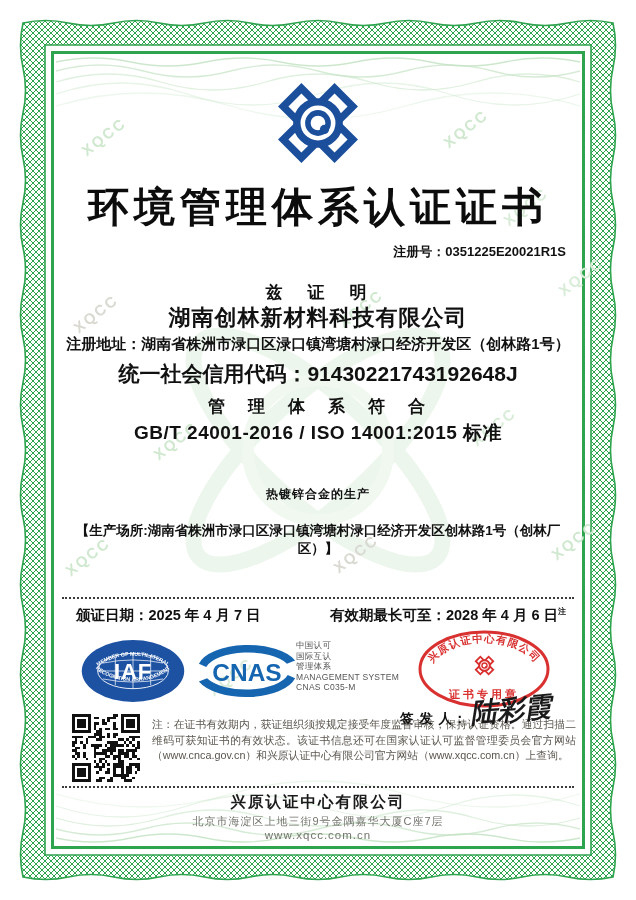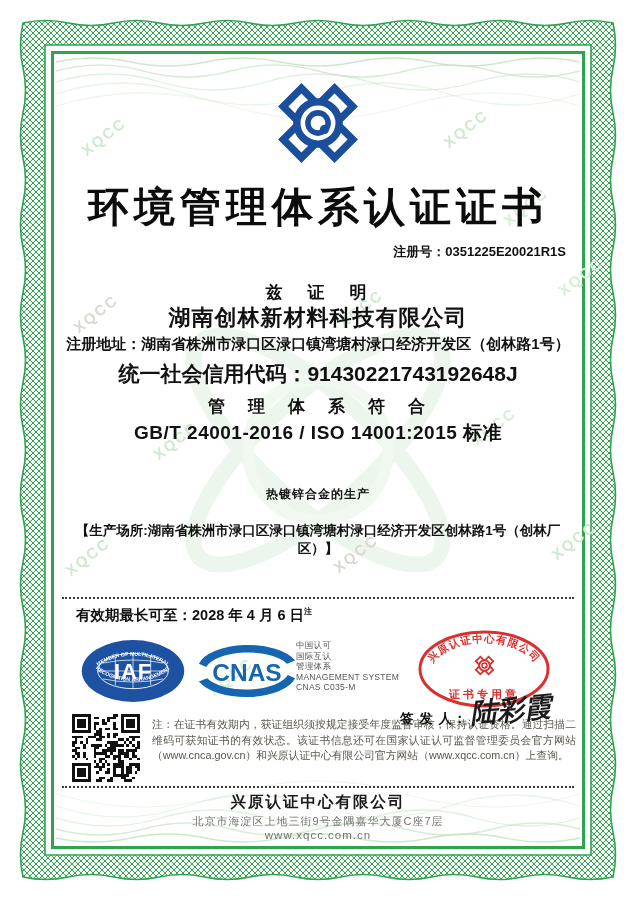--- a/index.html
+++ b/index.html
@@ -122,20 +122,21 @@
   <div class="abs company">湖南创林新材料科技有限公司</div>
   <div class="abs regaddr">注册地址：湖南省株洲市渌口区渌口镇湾塘村渌口经济开发区（创林路1号）</div>
   <div class="abs credit">统一社会信用代码：91430221743192648J</div>
   <div class="abs conform">管　理　体　系　符　合</div>
   <div class="abs standard">GB/T 24001-2016 / ISO 14001:2015 标准</div>
   <div class="abs scope">热镀锌合金的生产</div>
   <div class="abs site">【生产场所:湖南省株洲市渌口区渌口镇湾塘村渌口经济开发区创林路1号（创林厂区）】</div>
 
   <div class="dotted dot1"></div>
   <div class="dates">
+    <span>颁证日期：2025 年 4 月 7 日</span>
     <span><span>有效期最长可至：2028 年 4 月 6 日</span><sup class="note-mark">注</sup></span>
   </div>
 
   <svg class="iaf" width="106" height="68" viewBox="0 0 120 74">
     <ellipse cx="60" cy="37" rx="58" ry="35" fill="#1d52a3"></ellipse>
     <ellipse cx="60" cy="37" rx="40" ry="20" fill="none" stroke="#fff" stroke-width="1"></ellipse>
     <path d="M20 37 H100 M60 17 V57 M40 21 V53 M80 21 V53 M26 28 Q60 21 94 28 M26 46 Q60 53 94 46" stroke="#fff" stroke-width="0.8" fill="none"></path>
     <text x="60" y="46" font-size="25" font-weight="bold" fill="#fff" text-anchor="middle" letter-spacing="1">IAF</text>
     <path id="iafTop" d="M12 42 A 50 31 0 0 1 108 42" fill="none"></path>
     <path id="iafBot" d="M15 31 A 50 31 0 0 0 105 31" fill="none"></path>

